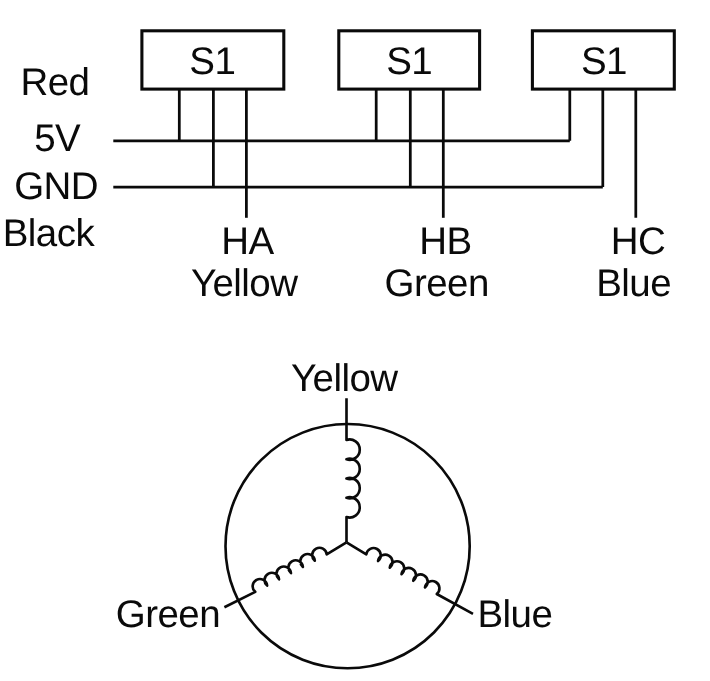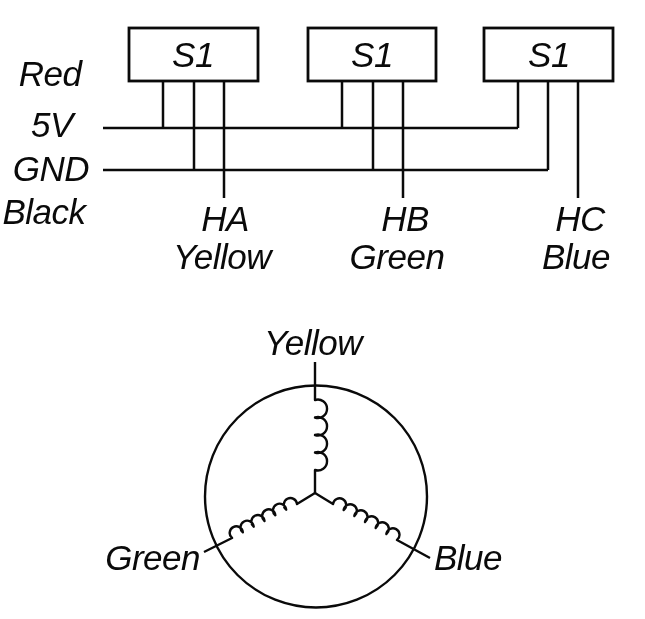--- a/index.html
+++ b/index.html
@@ -6,21 +6,20 @@
     margin: 0;
     padding: 0;
     background: #ffffff;
   }
   #canvas {
     position: relative;
     width: 645px;
     height: 619px;
     background: #ffffff;
     overflow: hidden;
-    font-style: italic;
   }
   svg { display: block; }
   .wire {
     fill: none;
     stroke: #0a0a0a;
     stroke-width: 2.5;
     stroke-linecap: butt;
   }
   .boxline {
     fill: none;

